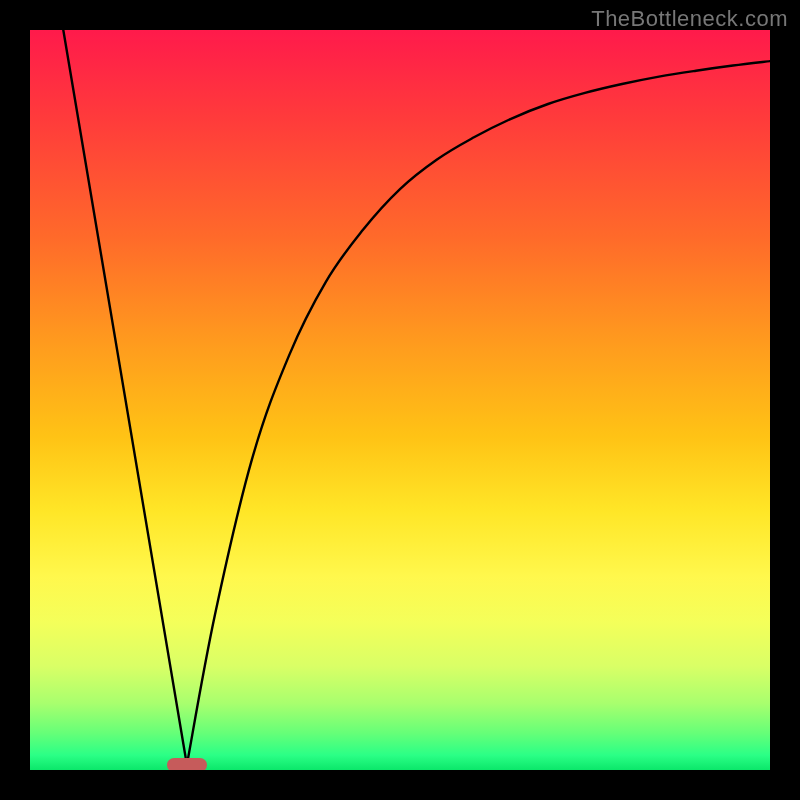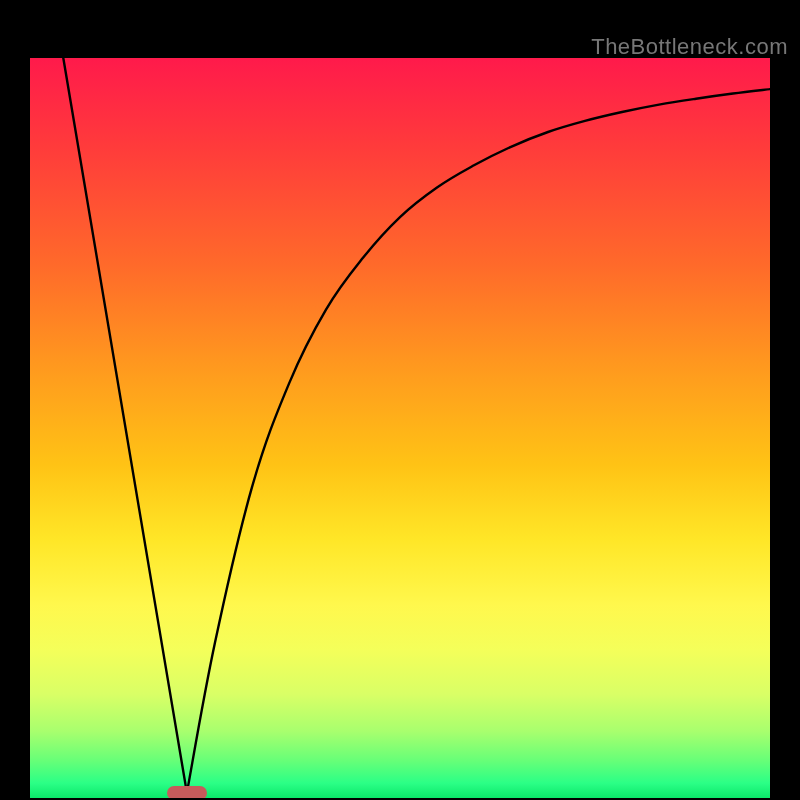--- a/index.html
+++ b/index.html
@@ -8,21 +8,20 @@
     width: 800px;
     height: 800px;
     overflow: hidden;
     background: #000;
     font-family: Arial, Helvetica, sans-serif;
   }
   .frame {
     position: absolute;
     inset: 0;
     background: #000;
-    margin-top: 28px;
   }
   .plot {
     position: absolute;
     left: 30px;
     top: 30px;
     width: 740px;
     height: 740px;
     background: linear-gradient(
       to bottom,
       #ff1a4b 0%,

